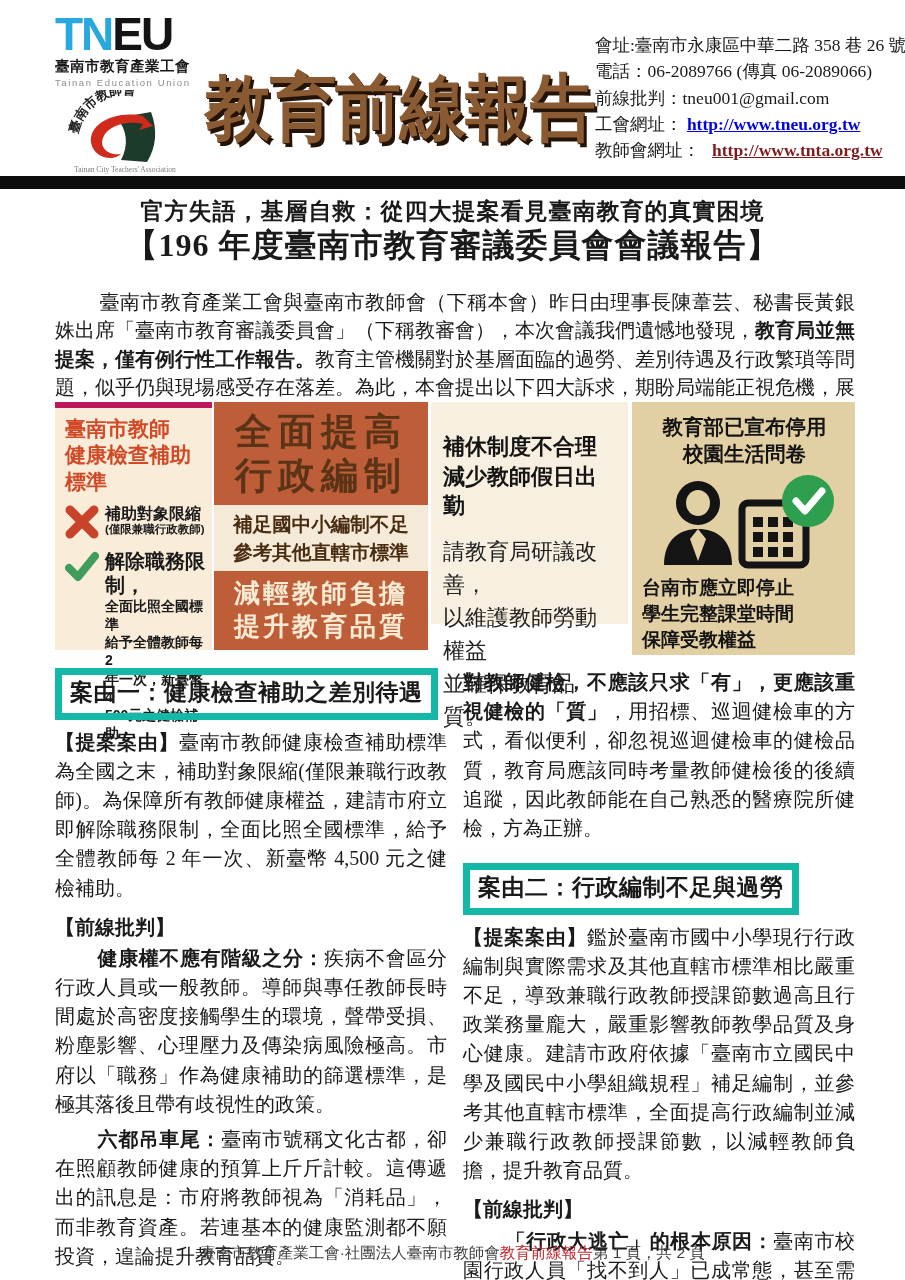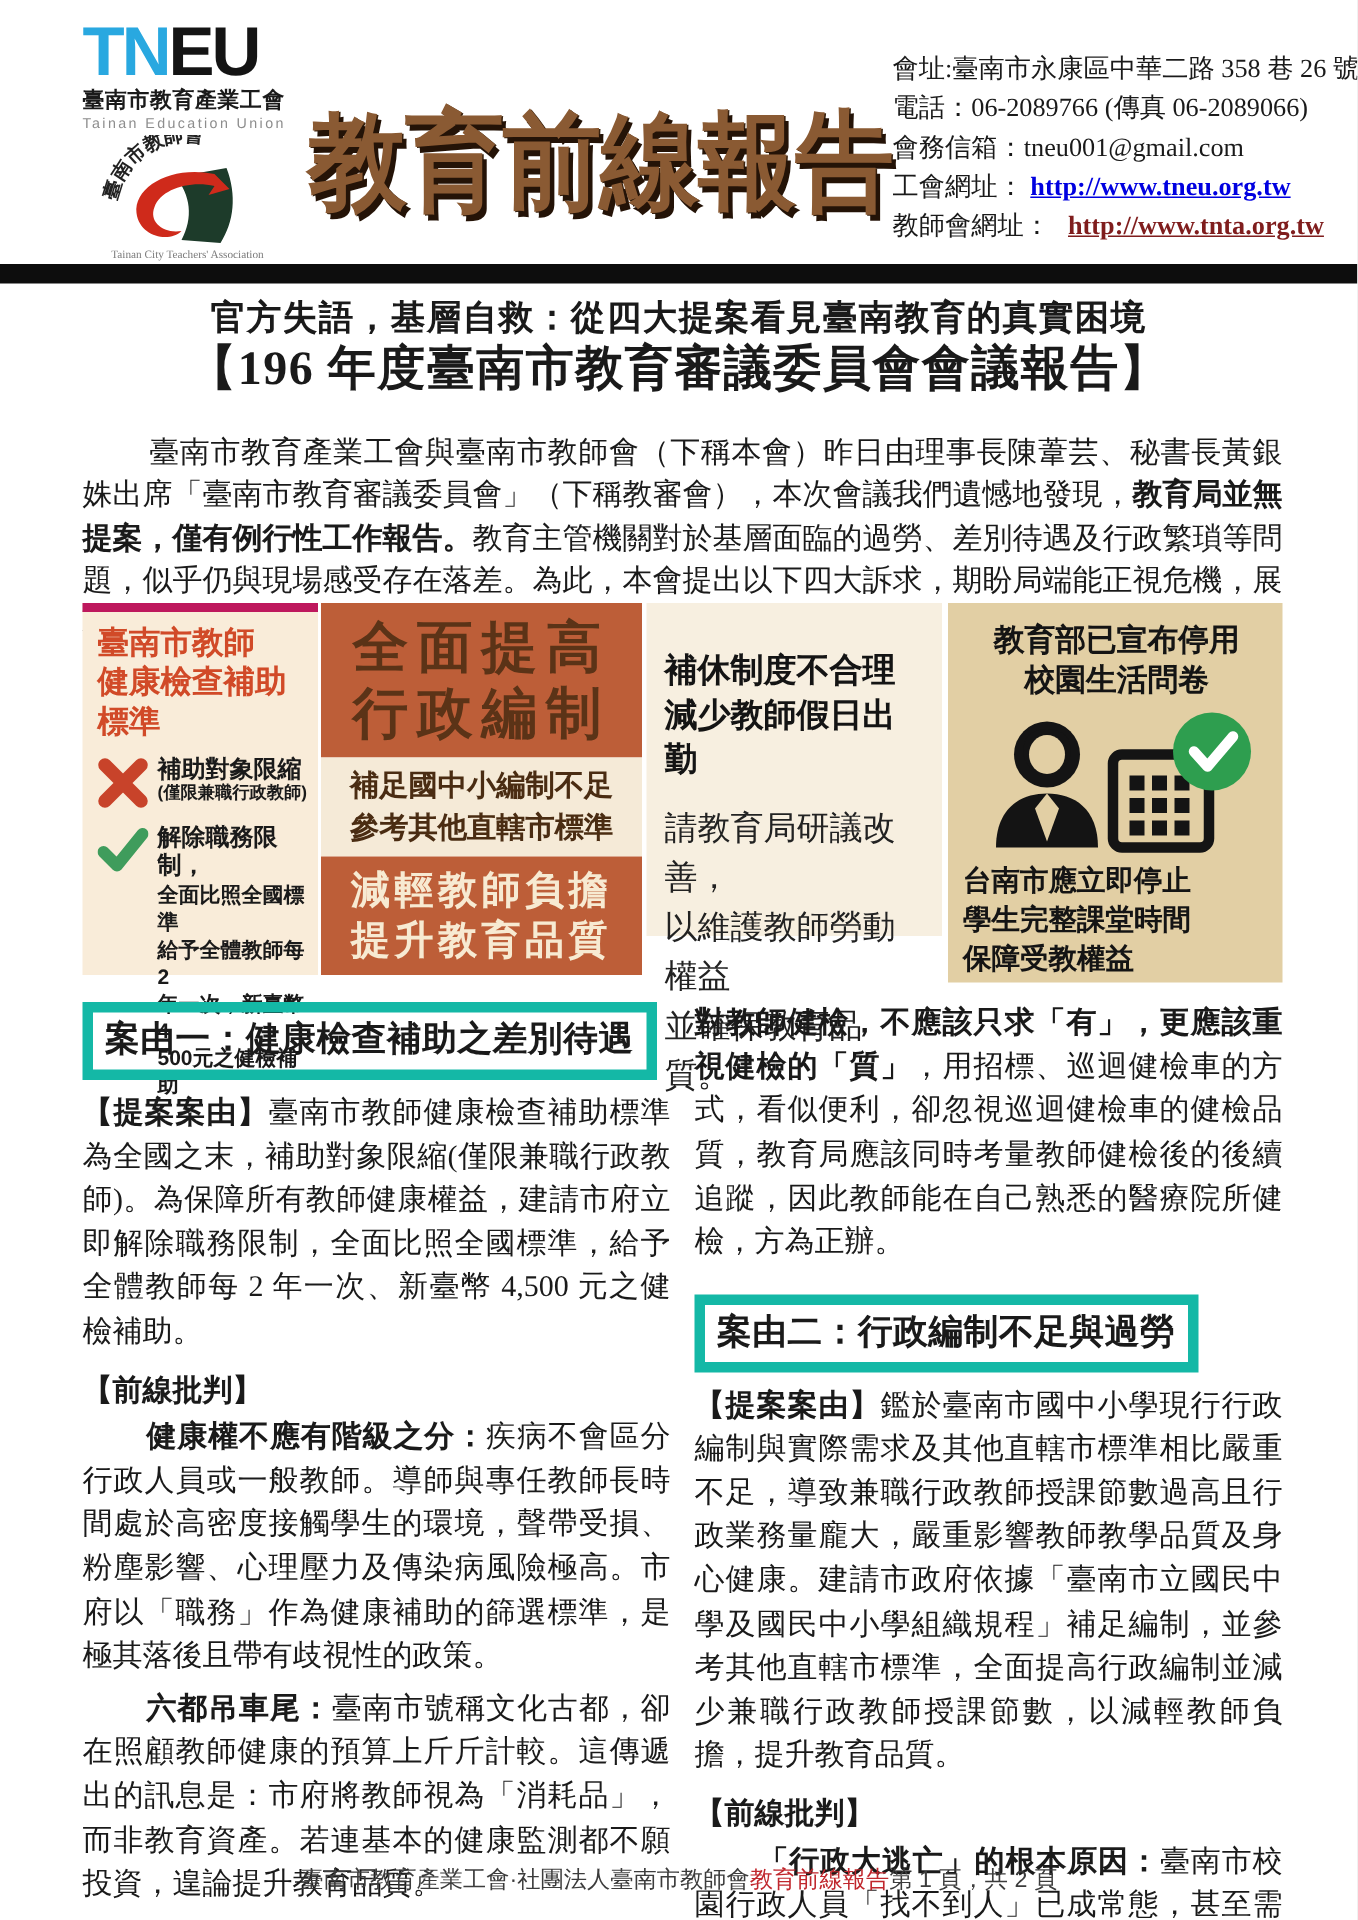--- a/index.html
+++ b/index.html
@@ -36,21 +36,21 @@
   
   .banner{position:absolute;top:402px;left:55px;width:800px;height:256px;display:flex;align-items:flex-start;}
   .pre{white-space:pre-line;}
   .panel1{width:157px;flex:0 0 157px;height:248px;background:#f9ecd9;border-top:6px solid #be185d;
           box-sizing:border-box;padding:8px 6px 0 10px;font-family:"Liberation Sans",sans-serif;}
   .p1Title{color:#d14a28;font-weight:bold;font-size:21px;line-height:1.25;}
   .p1Row{display:flex;margin-top:10px;}
   .p1Row svg{flex:0 0 auto;margin-right:6px;}
   .p1xBold{font-weight:bold;font-size:16px;line-height:1.15;}
   .p1xNote{font-weight:bold;font-size:11.5px;line-height:1.2;}
-  .p1cBold{font-weight:bold;font-size:16px;line-height:1.2;}
+  .p1cBold{font-weight:bold;font-size:20px;line-height:1.2;}
   .p1cText{font-weight:bold;font-size:14px;line-height:1.3;}
   .panel2{width:214px;flex:0 0 214px;height:220px;margin-left:2px;display:flex;flex-direction:column;
           font-family:"Liberation Sans",sans-serif;}
   .p2Top{background:#bd5e38;color:#5b3317;font-weight:bold;font-size:37px;line-height:1.2;
          letter-spacing:6px;text-align:center;padding:8px 0 6px 0;}
   .p2Mid{background:#f5ead7;color:#4a2c12;font-weight:bold;font-size:19.5px;line-height:1.45;
          text-align:center;padding:5px 0;}
   .p2Bot{background:#bd5e38;color:#f7ead2;font-weight:bold;font-size:26px;line-height:1.25;
          letter-spacing:3px;text-align:center;padding:6px 0 8px 0;flex:1;}
   .panel3{width:197px;flex:0 0 197px;height:222px;margin-left:3px;background:#f7efe0;
@@ -98,21 +98,21 @@
           <text x="70" y="82" text-anchor="middle" font-size="7.5" fill="#7c7c7c">Tainan City Teachers' Association</text>
         </svg>
       </div>
     </div>
     <div class="masthead">
       <div class="mastTitle">教育前線報告</div>
     </div>
     <div class="contact">
       <div class="row">會址:臺南市永康區中華二路 358 巷 26 號</div>
       <div class="row">電話：06-2089766 (傳真 06-2089066)</div>
-      <div class="row"><span>會務信箱：</span><span>tneu001@gmail.com</span></div>
+      <div class="row"><span>前線批判：</span><span>tneu001@gmail.com</span></div>
       <div class="row"><span>工會網址：</span>&nbsp;<a class="linkBlue" href="#">http://www.tneu.org.tw</a></div>
       <div class="row"><span>教師會網址：</span><a class="linkBlack" href="#">http://www.tnta.org.tw</a></div>
     </div>
   </div>
 
   <div class="blackBar"></div>
 
   <div class="subTitle">官方失語，基層自救：從四大提案看見臺南教育的真實困境</div>
   <div class="mainTitle">【196 年度臺南市教育審議委員會會議報告】</div>
 

